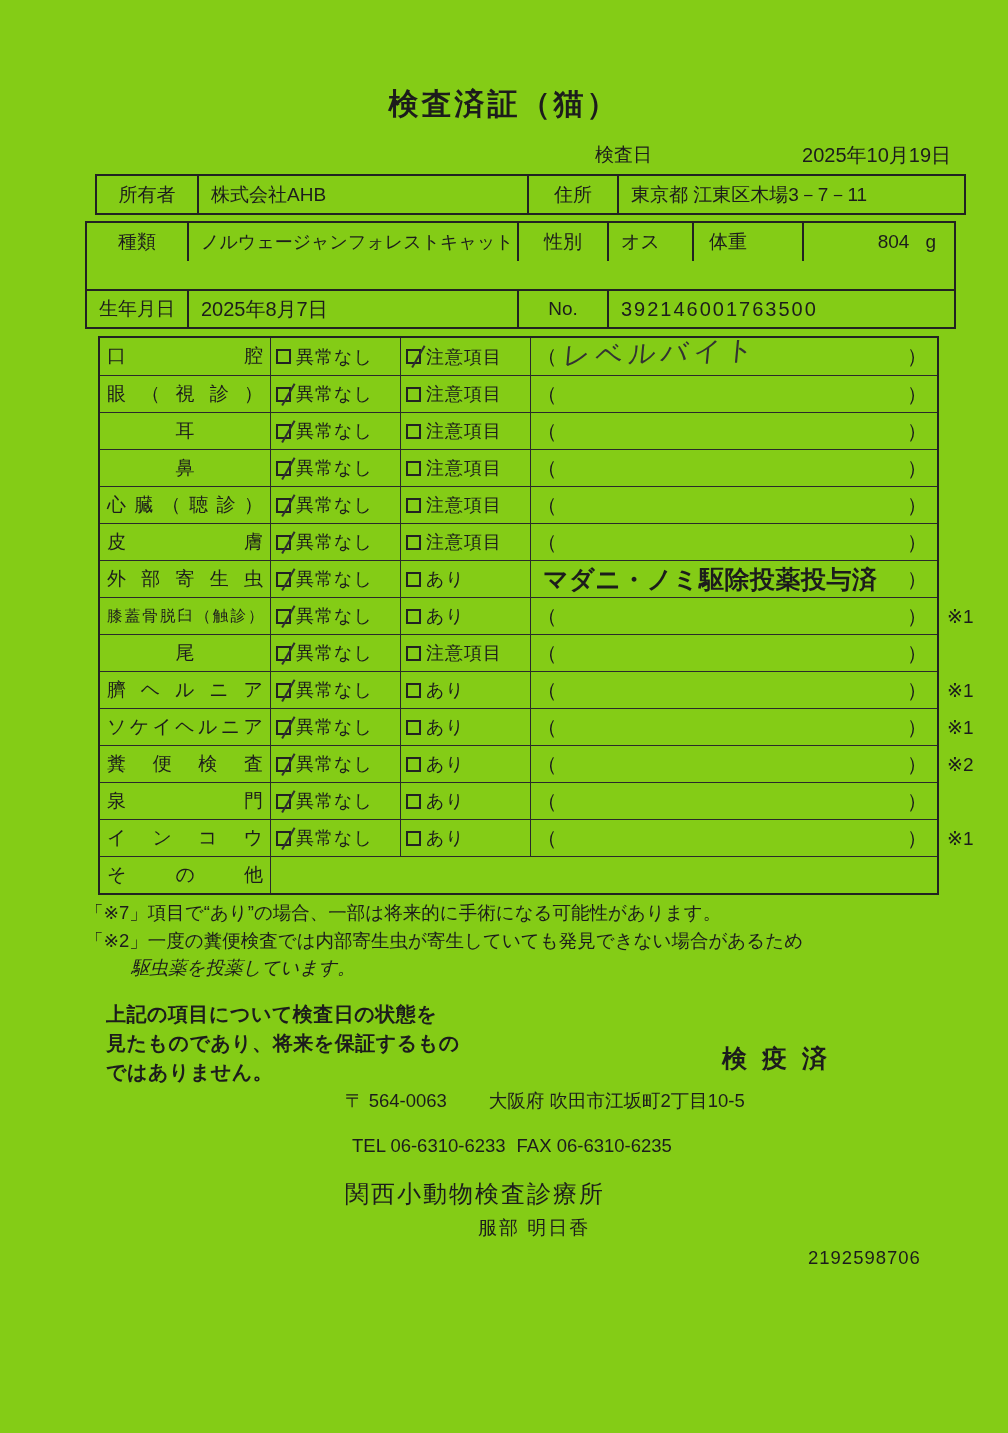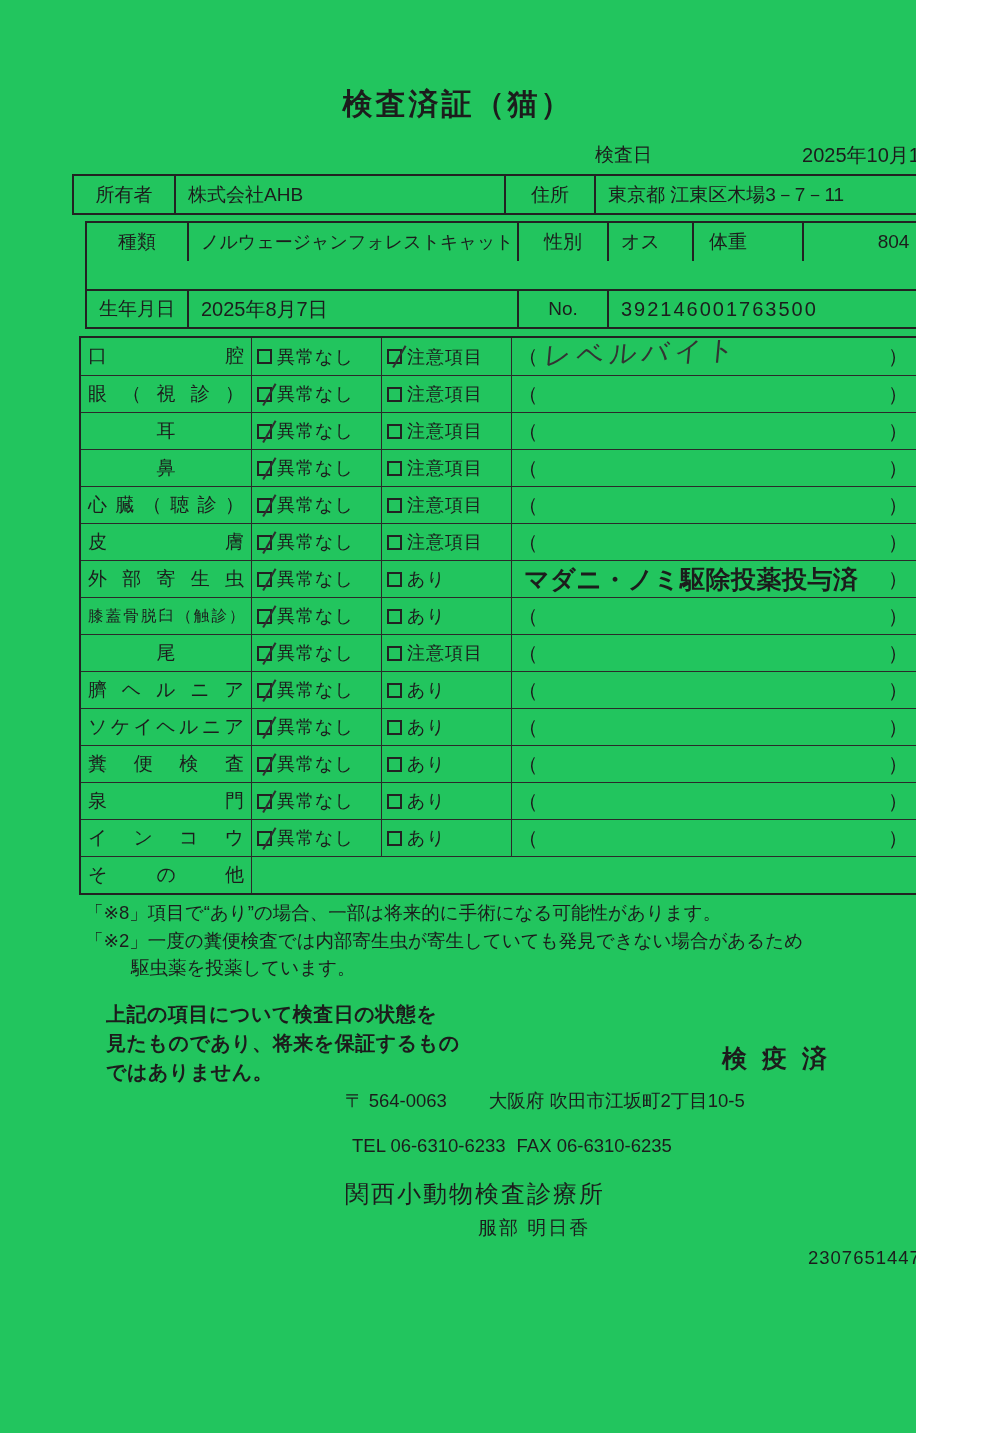--- a/index.html
+++ b/index.html
@@ -1,46 +1,46 @@
 <!DOCTYPE html>
 <html><head>
 <meta charset="utf-8">
 <style>
   html,body{margin:0;padding:0;background:#ffffff;}
-  .page{position:relative;width:916px;height:1433px;background:#22c55e;
+  .page{position:relative;width:1008px;height:1433px;background:#84cc16;
         font-family:"Liberation Sans","DejaVu Sans",sans-serif;color:#1c1c1c;overflow:hidden;}
   .page *{box-sizing:border-box;}
 
   .title{position:absolute;top:84px;left:0;width:100%;margin:0;text-align:center;
          font-size:30px;font-weight:600;letter-spacing:3px;}
 
   .date-row{position:absolute;left:595px;top:142px;width:356px;display:flex;
             justify-content:space-between;font-size:19px;}
   .date-row .dval{font-size:20px;}
 
   .tbl{position:absolute;border:2px solid #222;}
   .trow{display:flex;height:37px;}
   .pet-tbl .trow{height:38px;justify-content:flex-end;}
   .trow + .trow{border-top:2px solid #222;margin-top:28px;}
   .tcell{border-left:2px solid #222;display:flex;align-items:center;font-size:19px;}
   .tcell:first-child{border-left:none;}
   .tcell.lbl{justify-content:center;}
   .tcell.val{padding-left:12px;}
   .w100{width:100px;} .w330{width:330px;} .w90{width:90px;} .w85{width:85px;} .w70{width:70px;}
   .flex1{flex:1;}
-  .owner-tbl{left:72px;top:174px;width:871px;}
+  .owner-tbl{left:95px;top:174px;width:871px;}
   .pet-tbl{left:85px;top:221px;width:871px;}
   .breed{font-size:18px;}
   .wval{justify-content:flex-end;padding-right:18px;gap:16px;margin-left:40px;}
   .numcell{font-size:20px;letter-spacing:2px;}
   .bdate{font-size:20px;}
 
   .intro{position:absolute;left:85px;top:307px;font-size:18.5px;}
 
-  .checklist{position:absolute;left:79px;top:336px;width:841px;border:2px solid #222;}
+  .checklist{position:absolute;left:98px;top:336px;width:841px;border:2px solid #222;}
   .crow{display:flex;height:37px;position:relative;}
   .crow + .crow{border-top:1.5px solid #2a2a2a;}
   .c-label{width:170px;padding:0 7px;font-size:19px;line-height:35px;
            text-align:justify;text-align-last:justify;}
   .c-label.center{text-align:center;text-align-last:center;}
   .c-label.small{font-size:15.5px;letter-spacing:-0.5px;}
   .c-cb{width:130px;border-left:1.5px solid #2a2a2a;display:flex;align-items:center;padding-left:5px;}
   .cb{width:15px;height:15px;border:2px solid #222;margin-right:5px;position:relative;flex:none;}
   .cb.checked::after{content:"";position:absolute;left:5px;top:-8px;height:25px;
                      border-left:2.2px solid #2f2f2f;transform:rotate(30deg);transform-origin:50% 85%;}
@@ -50,21 +50,21 @@
   .c-paren .paren:first-child{margin-left:6px;}
   .pclose{margin-right:10px;}
   .c-content{flex:1;padding-left:6px;}
   .c-content.handwriting{font-size:27px;letter-spacing:5px;color:#333;line-height:1;
        transform:rotate(-1.8deg) skewX(-7deg);transform-origin:left center;}
   .c-content.printed{font-weight:700;font-size:25px;letter-spacing:0.5px;}
   .c-rest{flex:1;border-left:1.5px solid #2a2a2a;}
   .c-mark{position:absolute;left:calc(100% + 10px);top:0;line-height:37px;font-size:19px;white-space:nowrap;}
 
   .notes{position:absolute;left:85px;top:899px;font-size:18.5px;line-height:27.5px;}
-  .notes .indent{padding-left:46px;}
+  .notes .indent{padding-left:46px;font-style:italic;}
 
   .disclaimer{position:absolute;left:85px;top:1000px;font-size:20px;line-height:29px;
               font-weight:600;letter-spacing:0.5px;margin-left:21px;}
 
   .stamp{position:absolute;left:722px;top:1042px;font-size:25px;font-weight:600;letter-spacing:15px;}
 
   .addr1{position:absolute;left:345px;top:1088px;font-size:18.5px;display:flex;gap:42px;font-weight:500;}
   .addr2{position:absolute;left:352px;top:1135px;font-size:18.5px;display:flex;gap:11px;}
   .clinic{position:absolute;left:345px;top:1178px;font-size:24px;letter-spacing:2px;font-weight:500;}
   .person{position:absolute;left:478px;top:1215px;font-size:19px;letter-spacing:2px;}
@@ -342,21 +342,21 @@
         </div>
         <span class="c-mark">※1</span>
       </div>
       <div class="crow">
         <div class="c-label">その他</div>
         <div class="c-rest"></div>
       </div>
     </div>
 
   <div class="notes">
-    <div>「※8」項目で“あり”の場合、一部は将来的に手術になる可能性があります。</div>
+    <div>「※7」項目で“あり”の場合、一部は将来的に手術になる可能性があります。</div>
     <div>「※2」一度の糞便検査では内部寄生虫が寄生していても発見できない場合があるため</div>
     <div class="indent">駆虫薬を投薬しています。</div>
   </div>
 
   <div class="disclaimer">
     <div>上記の項目について検査日の状態を</div>
     <div>見たものであり、将来を保証するもの</div>
     <div>ではありません。</div>
   </div>
 
@@ -367,15 +367,15 @@
     <span>大阪府 吹田市江坂町2丁目10-5</span>
   </div>
 
   <div class="addr2">
     <span>TEL 06-6310-6233</span>
     <span>FAX 06-6310-6235</span>
   </div>
 
   <div class="clinic">関西小動物検査診療所</div>
   <div class="person">服部 明日香</div>
-  <div class="serial">2307651447</div>
+  <div class="serial">2192598706</div>
 
 </div>
 
 </body></html>

